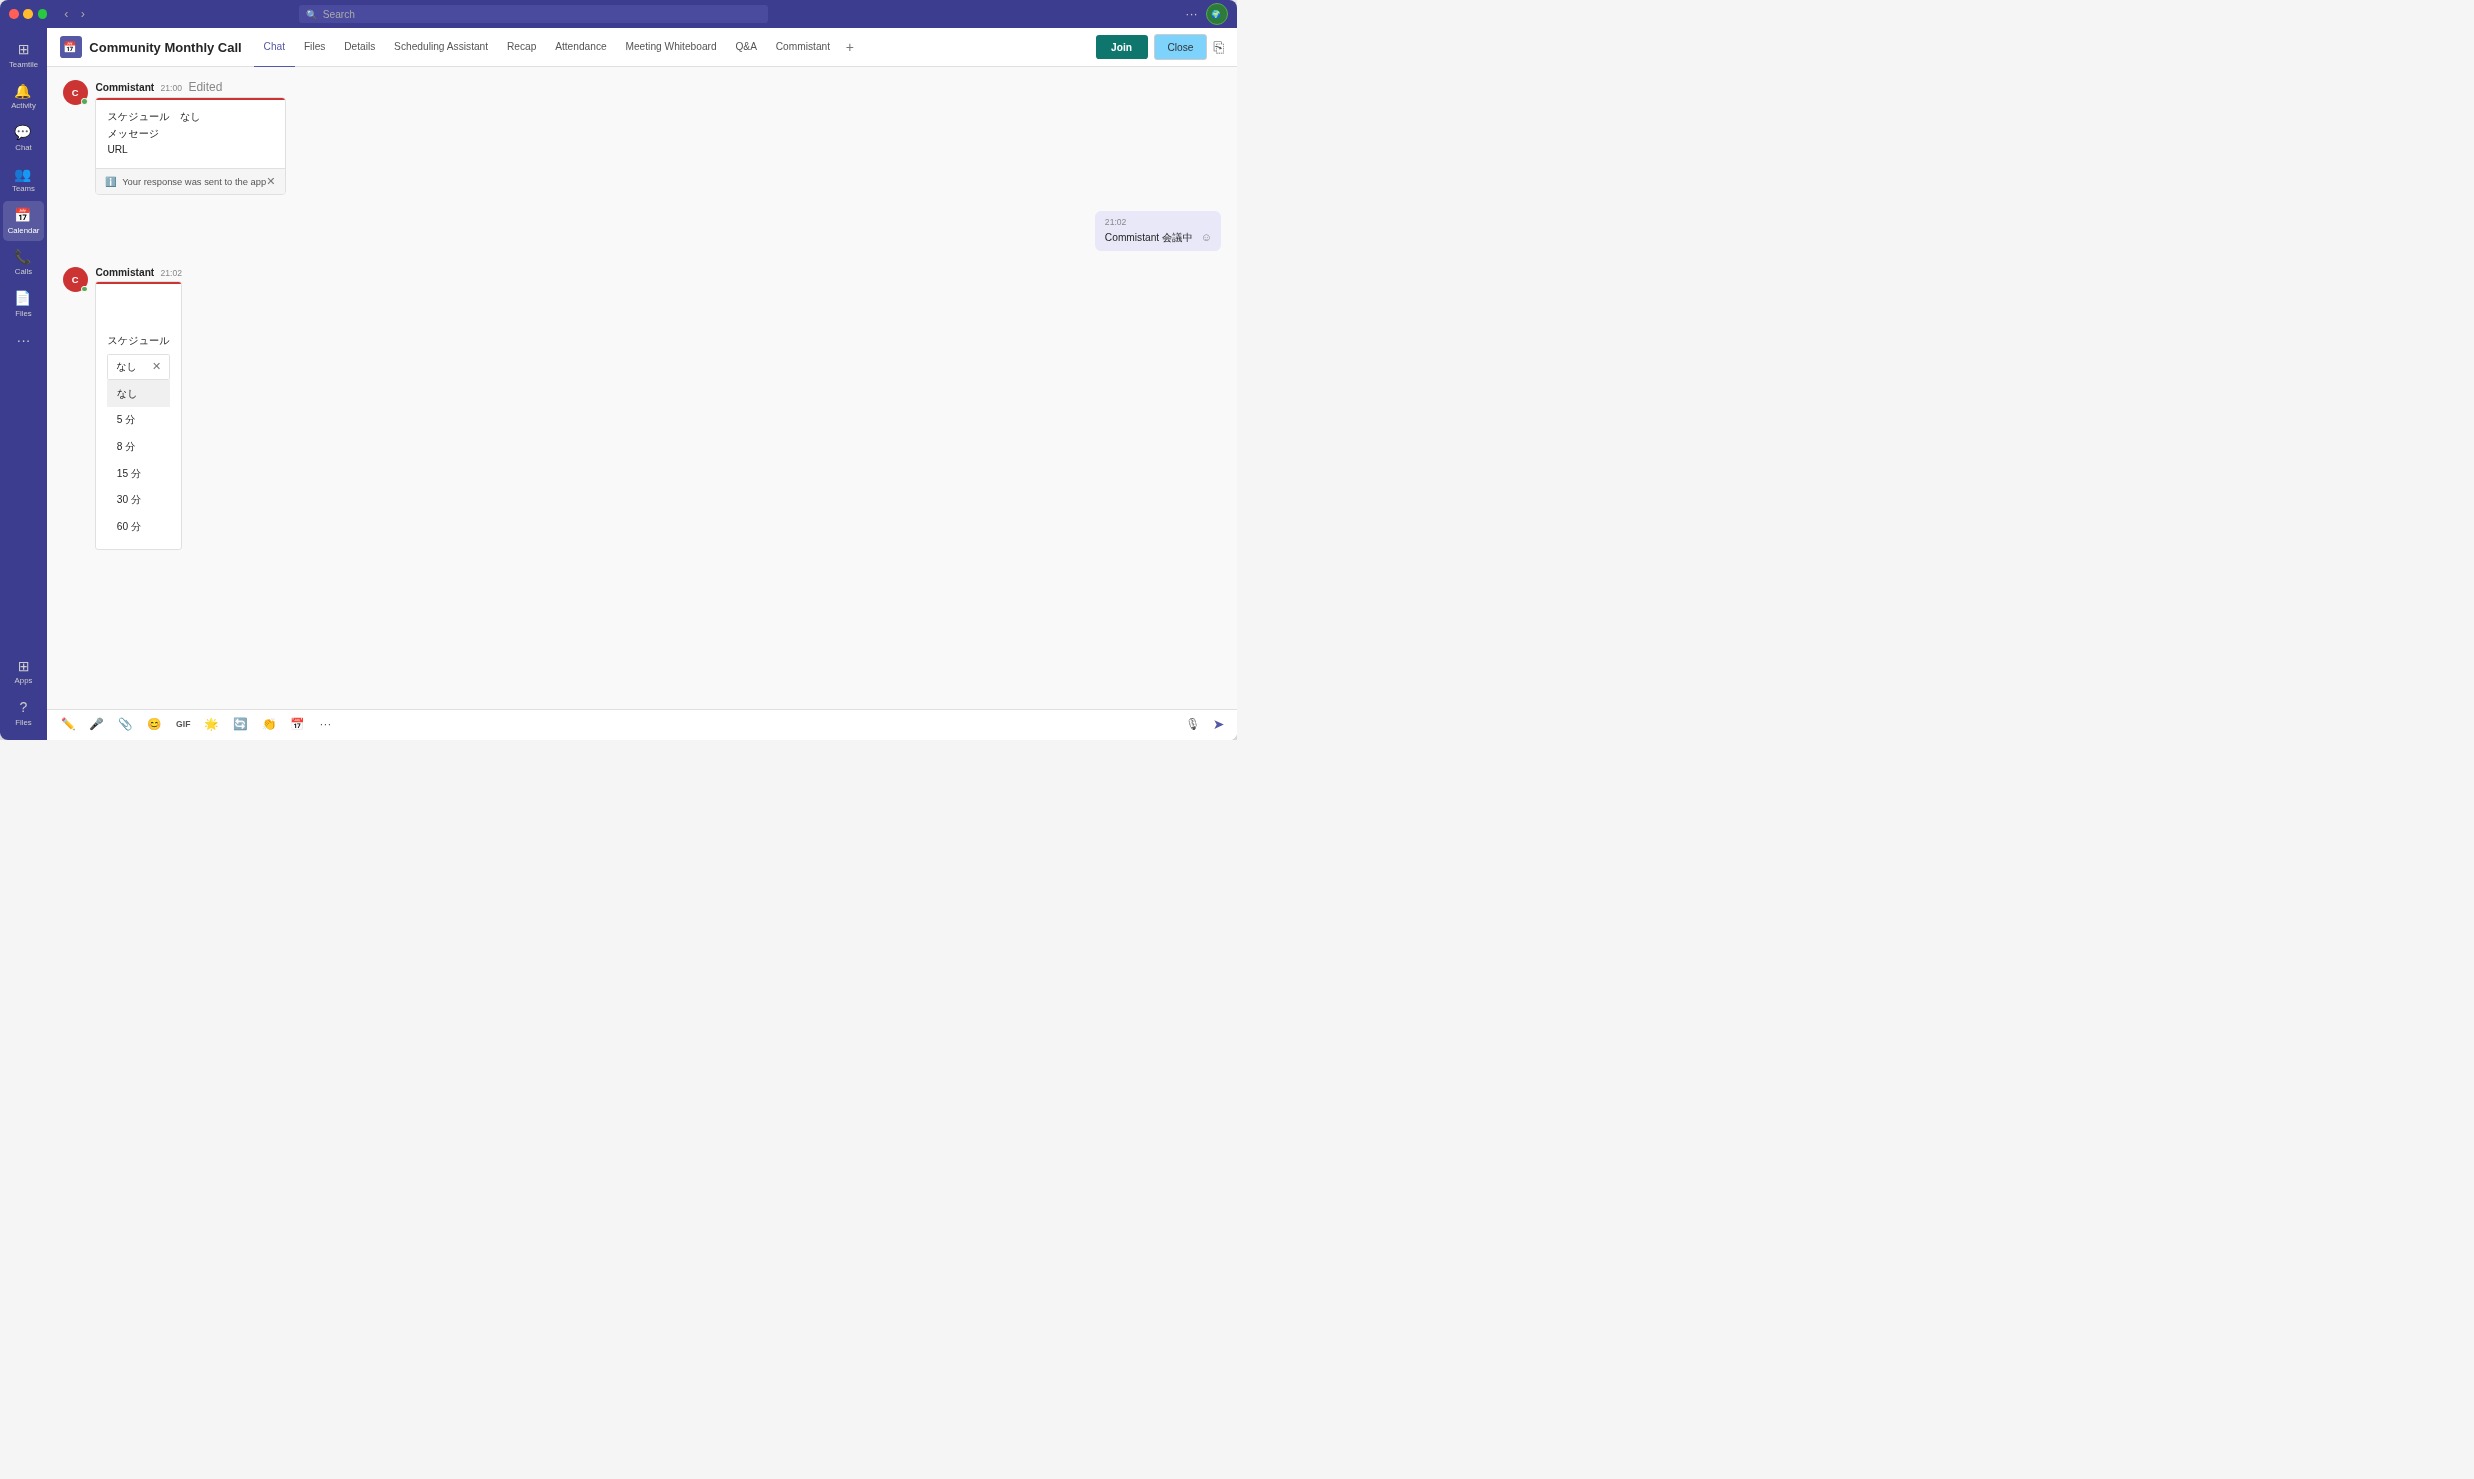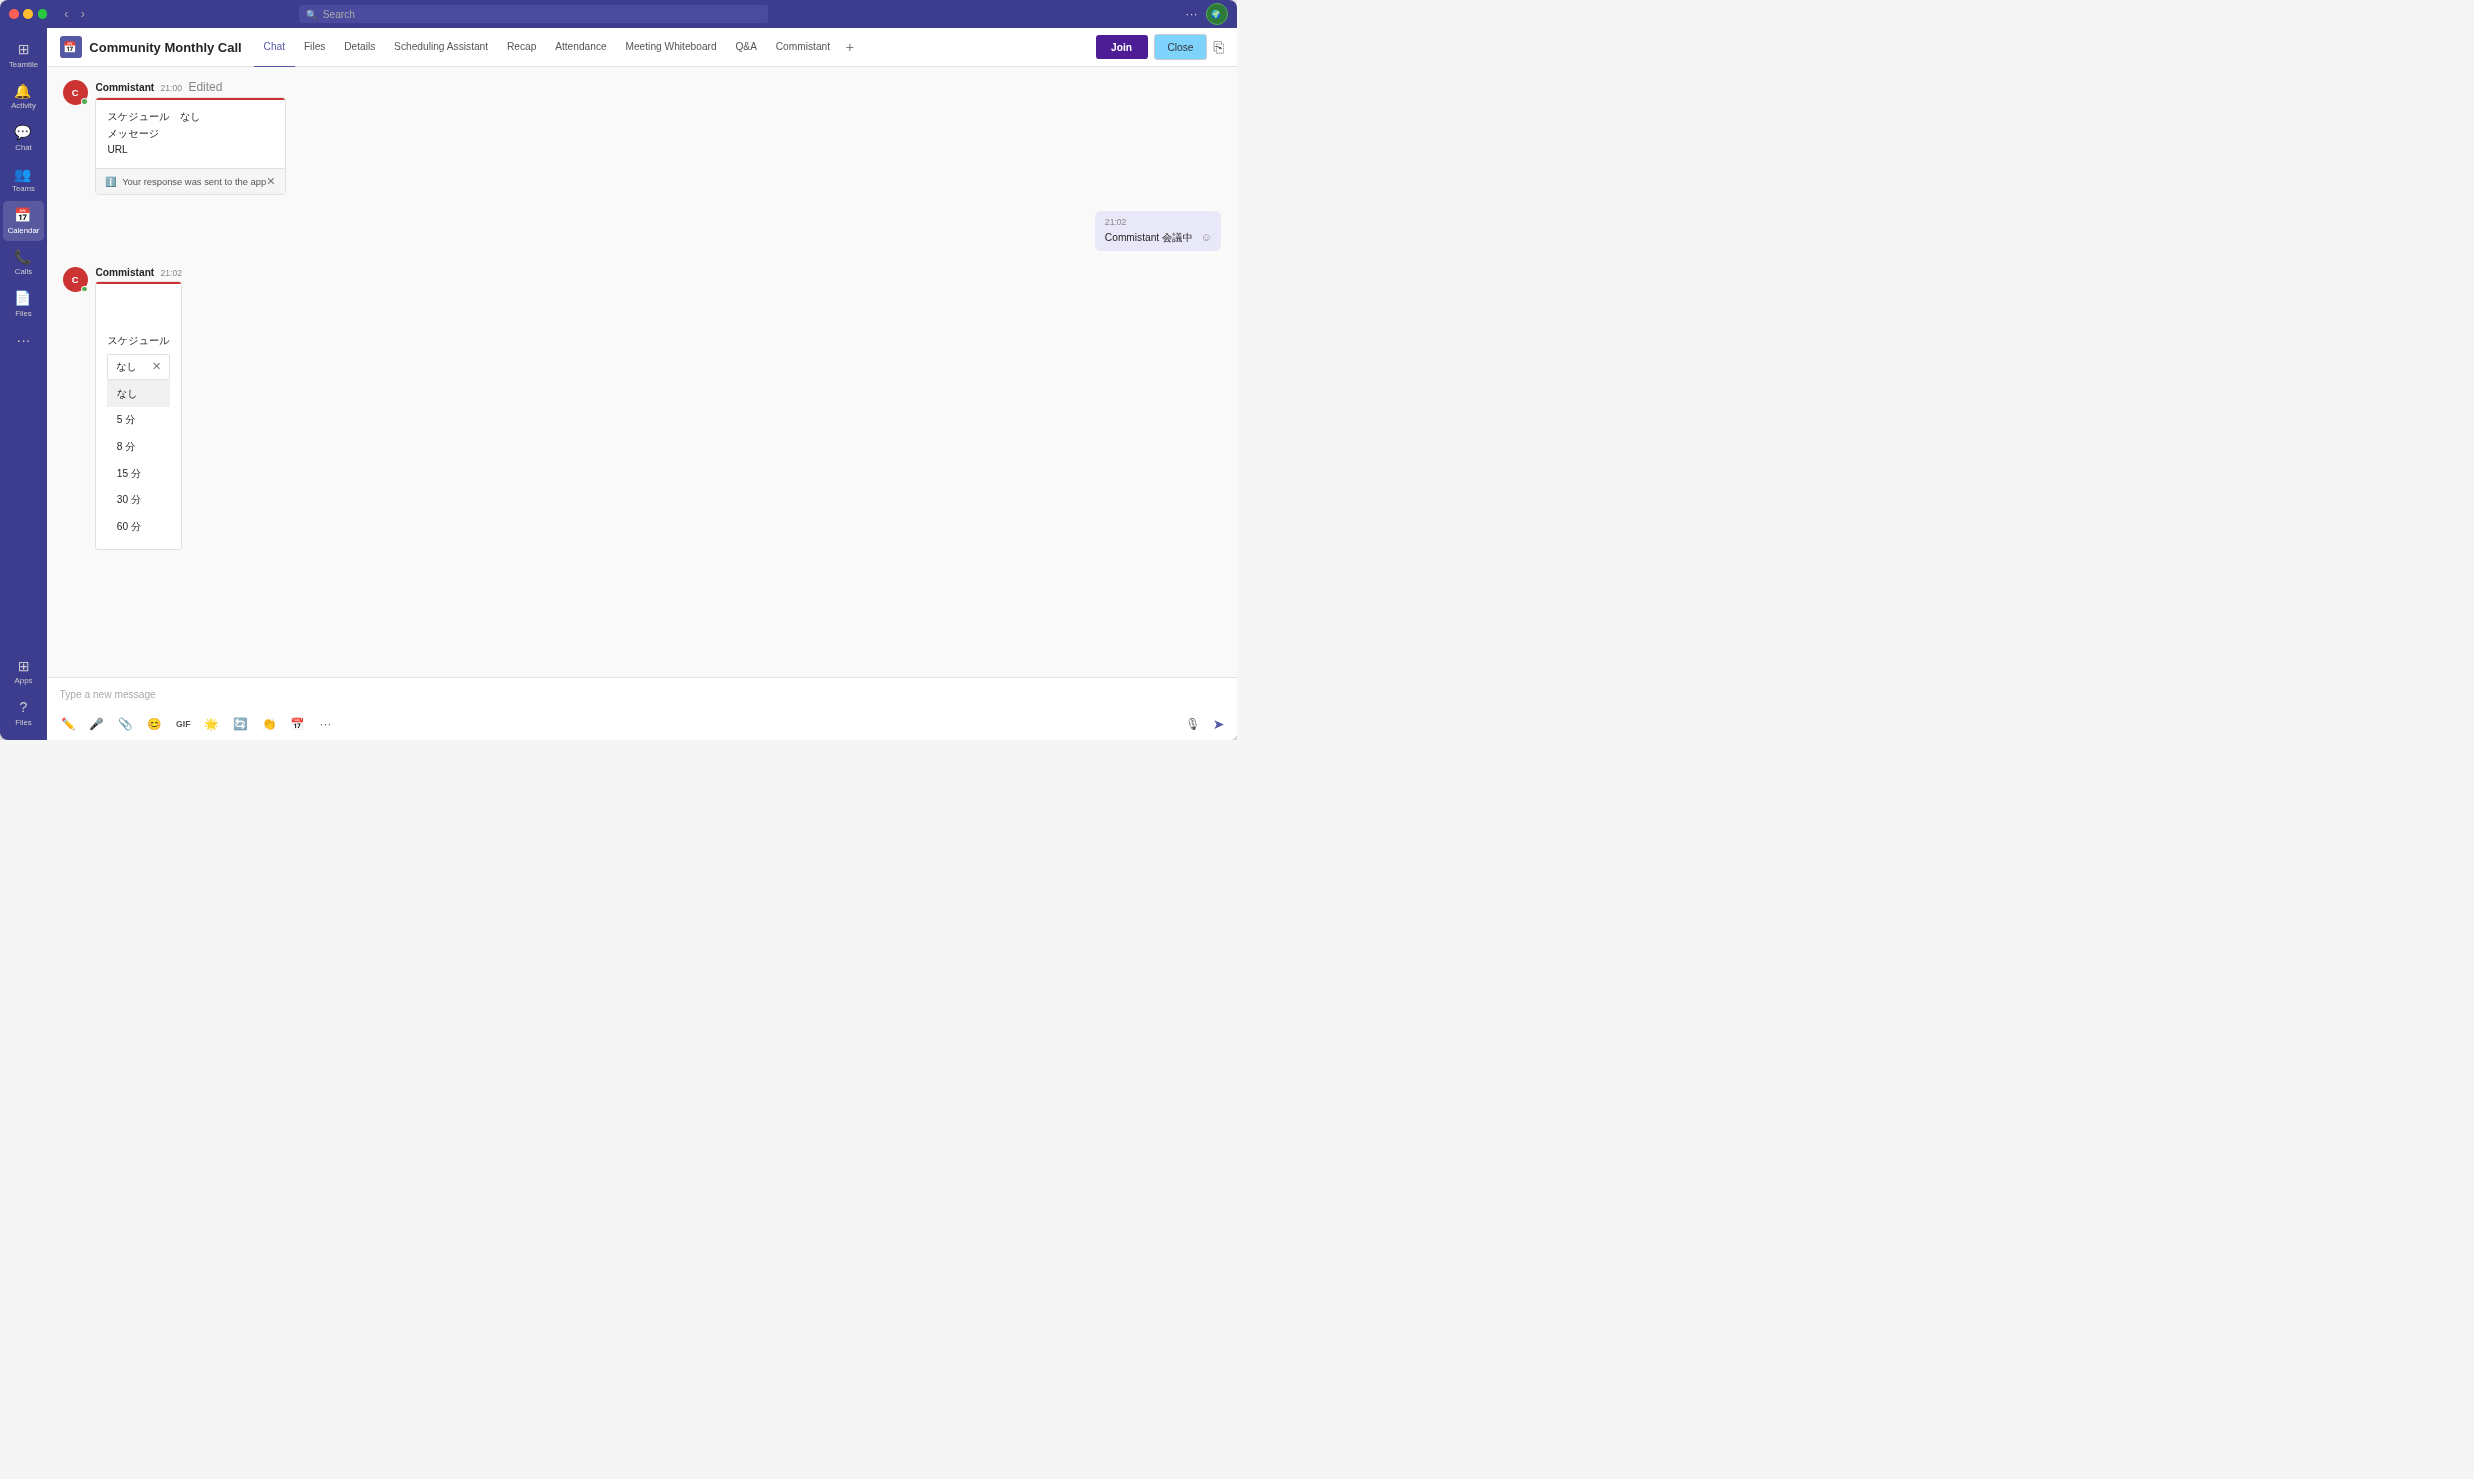--- a/index.html
+++ b/index.html
@@ -40,21 +40,21 @@
 
     
     .meeting-header { background: white; border-bottom: 0.8px solid #e0e0e0; padding: 0 12.5px; display: flex; align-items: center; height: 39px; flex-shrink: 0; }
     .meeting-icon { width: 22px; height: 22px; background: #5558a4; border-radius: 3.1px; display: flex; align-items: center; justify-content: center; color: white; font-size: 11px; margin-right: 7.8px; flex-shrink: 0; }
     .meeting-title { font-weight: 600; font-size: 13px; color: #252525; margin-right: 12.5px; }
     .meeting-tabs { display: flex; align-items: center; gap: 0; }
     .tab { padding: 0 9.4px; height: 39px; display: flex; align-items: center; font-size: 10.2px; color: #555; cursor: pointer; border-bottom: 1.6px solid transparent; white-space: nowrap; }
     .tab.active { color: #5558a4; border-bottom-color: #5558a4; font-weight: 500; }
     .tab-add { font-size: 14px; color: #777; cursor: pointer; padding: 0 6.3px; }
     .header-actions { margin-left: auto; display: flex; gap: 6.3px; align-items: center; }
-    .btn-join { background: #4c1d95; color: white; border: none; padding: 6.3px 15.6px; border-radius: 3.1px; font-size: 10.2px; font-weight: 600; cursor: pointer; }
+    .btn-join { background: #0f766e; color: white; border: none; padding: 6.3px 15.6px; border-radius: 3.1px; font-size: 10.2px; font-weight: 600; cursor: pointer; }
     .btn-close { background: #7dd3fc; color: #333; border: 0.8px solid #ccc; padding: 6.3px 12.5px; border-radius: 3.1px; font-size: 10.2px; cursor: pointer; }
     .pop-out-btn { background: none; border: none; color: #555; font-size: 14px; cursor: pointer; }
 
     
     .chat-area { flex: 1; overflow-y: auto; padding: 12.5px 15.6px; display: flex; flex-direction: column; gap: 15.6px; background: #f9f9f9; }
 
     
     .message { display: flex; align-items: flex-start; gap: 7.8px; }
     .message.sent { justify-content: flex-end; }
     .msg-avatar { width: 25px; height: 25px; border-radius: 50%; background: #cc3333; display: flex; align-items: center; justify-content: center; color: white; font-size: 9.4px; font-weight: bold; flex-shrink: 0; position: relative; }
@@ -272,23 +272,20 @@
                   <div class="dropdown-option">60 分</div>
                 </div>
               </div>
             </div>
           </div>
         </div>
 
       </div>
 
       <div class="message-input-area">
-        <div class="message-input">
-          <input type="text" placeholder="Type a new message" style="">
-        </div>
         <div class="message-toolbar">
           <button class="toolbar-btn" title="Format">✏️</button>
           <button class="toolbar-btn" title="Audio">🎤</button>
           <button class="toolbar-btn" title="Attach">📎</button>
           <button class="toolbar-btn" title="Emoji">😊</button>
           <button class="toolbar-btn" title="GIF" style="font-size:8.6px;font-weight:bold;">GIF</button>
           <button class="toolbar-btn" title="Sticker">🌟</button>
           <button class="toolbar-btn" title="Loop">🔄</button>
           <button class="toolbar-btn" title="Praise">👏</button>
           <button class="toolbar-btn" title="Schedule message">📅</button>

